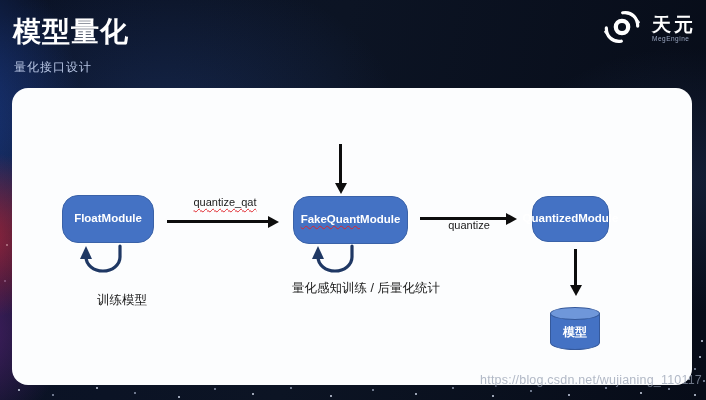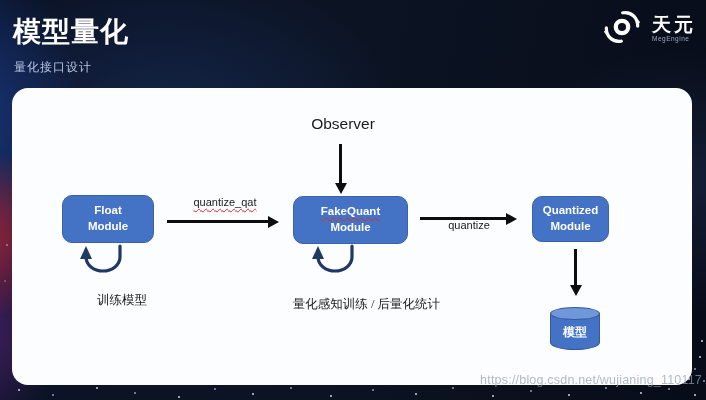--- a/index.html
+++ b/index.html
@@ -53,23 +53,23 @@
     position:absolute; left:12px; top:88px; width:680px; height:297px;
     background:#fcfdfe; border-radius:16px; z-index:2;
   }
 
   
   .observer-label {
     position:absolute; left:276px; top:27px; width:110px; text-align:center;
     font-size:15.5px; color:#1b1b1b;
   }
   .node {
-    position:absolute; background:#4472c4; border:1.5px solid #3a62a8; border-radius:10px;
+    position:absolute; background:#4472c4; border:1.5px solid #3a62a8; border-radius:16px;
     color:#ffffff; font-size:11.5px; font-weight:bold; line-height:1.35;
-    display:flex; flex-direction:column; align-items:center; justify-content:center;
+    display:flex; flex-direction:row; align-items:center; justify-content:center;
     text-align:center;
   }
   .node-float     { left:50px;  top:107px; width:92px; height:48px; }
   .node-fakequant { left:281px; top:108px; width:115px; height:48px; }
   .node-quantized { left:520px; top:108px; width:77px; height:46px; }
 
   .sq {
     text-decoration:underline; text-decoration-style:wavy;
     text-decoration-color:#e0262c; text-decoration-thickness:1px; text-underline-offset:2px;
   }
@@ -97,21 +97,21 @@
   }
   .arrow-observer  { left:327px; top:56px;  height:40px; }
   .arrow-to-model  { left:562px; top:161px; height:37px; }
 
   .loop-svg { position:absolute; width:58px; height:40px; overflow:visible; }
   .loop1 { left:63px;  top:157px; }
   .loop2 { left:295px; top:157px; }
 
   .loop-label { position:absolute; font-size:12.5px; color:#1a1a1a; text-align:right; }
   .loop-label-1 { left:55px;  top:204px; width:80px; }
-  .loop-label-2 { left:248px; top:208px; width:180px;font-family:Liberation Serif, serif; }
+  .loop-label-2 { left:248px; top:192px; width:180px; }
 
   
   .cylinder { position:absolute; left:538px; top:219px; width:50px; height:43px; }
   .cyl-body {
     position:absolute; left:0; top:6px; width:50px; height:37px; background:#4472c4;
     border:1px solid #35599b; border-radius:0 0 50% 50% / 0 0 20% 20%;
   }
   .cyl-top {
     position:absolute; left:0; top:0; width:50px; height:13px; background:#6f97da;
     border:1px solid #35599b; border-radius:50%;
@@ -146,21 +146,20 @@
     </svg>
   </span>
   <span class="logo-text">
     <span class="logo-brand">天元</span>
     <span class="logo-subbrand">MegEngine</span>
   </span>
 </div>
 
 <div class="card">
 
-  <div class="observer-label">Observer</div>
 
   <div class="v-arrow arrow-observer"></div>
 
   <div class="node node-float">
     <span>Float</span>
     <span>Module</span>
   </div>
 
   <div class="edge-label label-qat">
     <span class="sq">quantize_qat</span>

